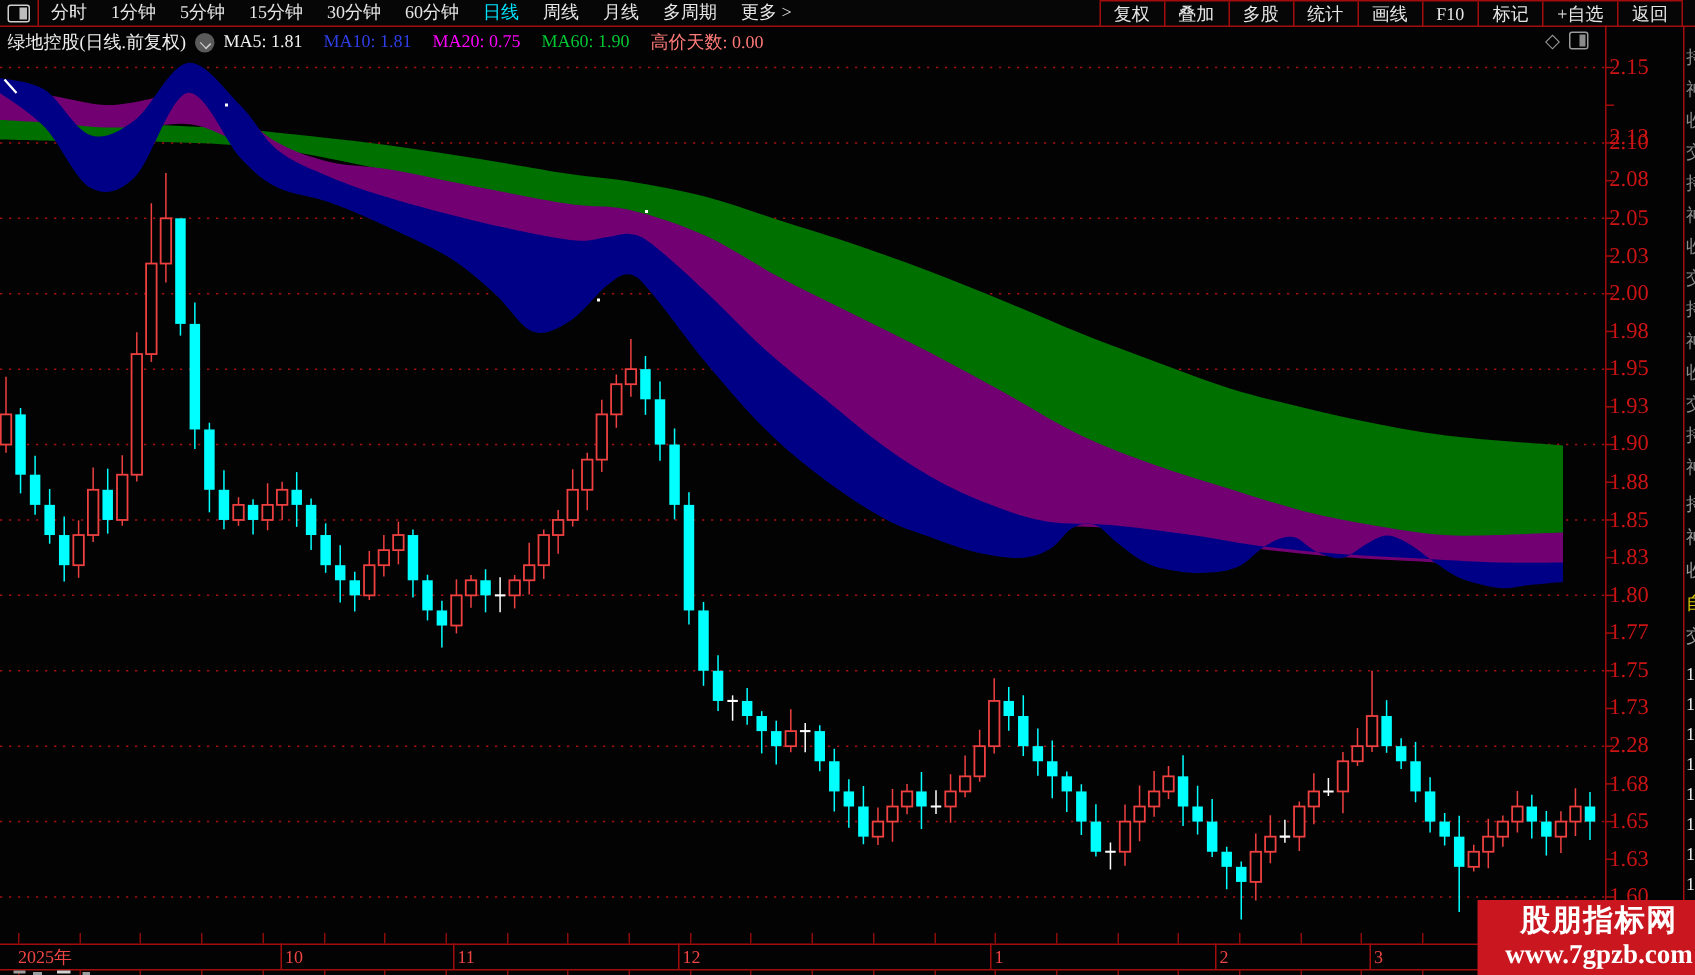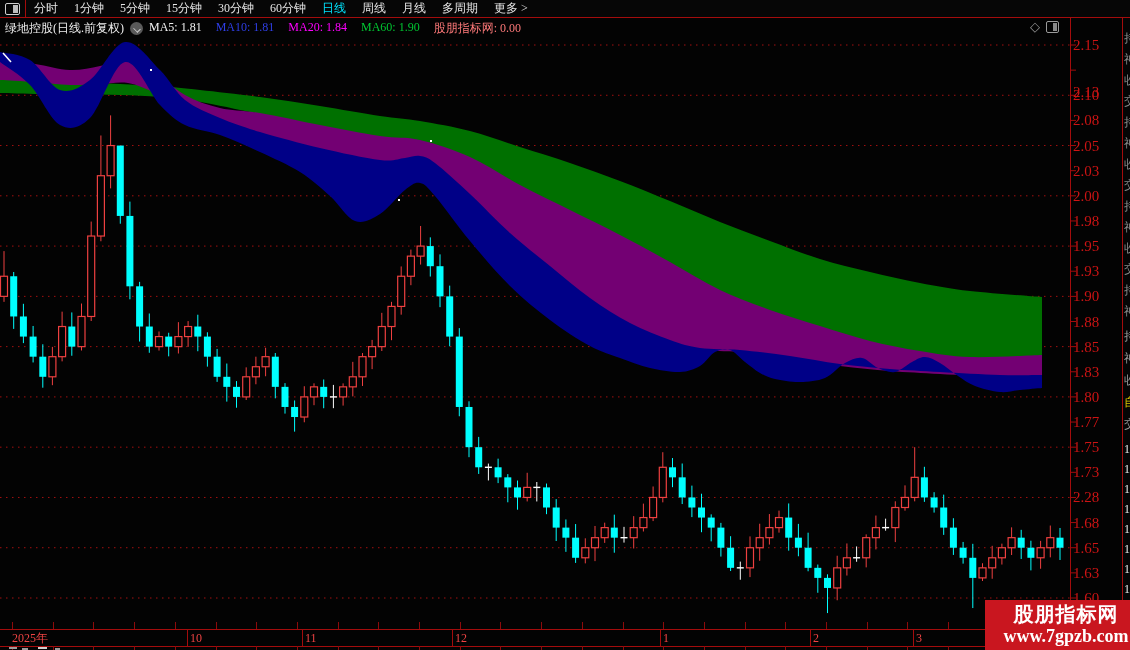--- a/index.html
+++ b/index.html
@@ -64,32 +64,43 @@
         <div class="tab">15分钟</div>
         <div class="tab">30分钟</div>
         <div class="tab">60分钟</div>
         <div class="tab active">日线</div>
         <div class="tab">周线</div>
         <div class="tab">月线</div>
         <div class="tab">多周期</div>
         <div class="tab">更多 &gt;</div>
       </div>
     <div class="toolbar-spacer"></div>
+    <div class="rbtns" id="right-buttons">
+        <div class="rbtn">复权</div>
+        <div class="rbtn">叠加</div>
+        <div class="rbtn">多股</div>
+        <div class="rbtn">统计</div>
+        <div class="rbtn">画线</div>
+        <div class="rbtn">F10</div>
+        <div class="rbtn">标记</div>
+        <div class="rbtn">+自选</div>
+        <div class="rbtn">返回</div>
+      </div>
     <div style="width:8px;"></div>
   </div>
 
   <div class="hdr">
     <span class="sym">绿地控股(日线.前复权)</span>
     <span class="chev-circle"></span>
     <span id="ma-items" style="display:flex;">
         <span class="ma-item" style="color: rgb(240, 240, 240);">MA5: 1.81</span>
         <span class="ma-item" style="color: rgb(47, 63, 230);">MA10: 1.81</span>
-        <span class="ma-item" style="color: rgb(255, 0, 255);">MA20: 1.84</span>
+        <span class="ma-item" style="color: rgb(255, 0, 255);">MA20: 0.75</span>
         <span class="ma-item" style="color: rgb(0, 200, 50);">MA60: 1.90</span>
-        <span class="ma-item" style="color: rgb(255, 122, 122);">股朋指标网: 0.00</span>
+        <span class="ma-item" style="color: rgb(255, 122, 122);">高价天数: 0.00</span>
       </span>
   </div>
   <div class="hdr-icons">
     <span class="diamond">◇</span>
     <span class="pane-icon"></span>
   </div>
 
   <svg class="chart" id="chart-svg" width="1130" height="650">
       <defs>
         <clipPath id="plotclip">

